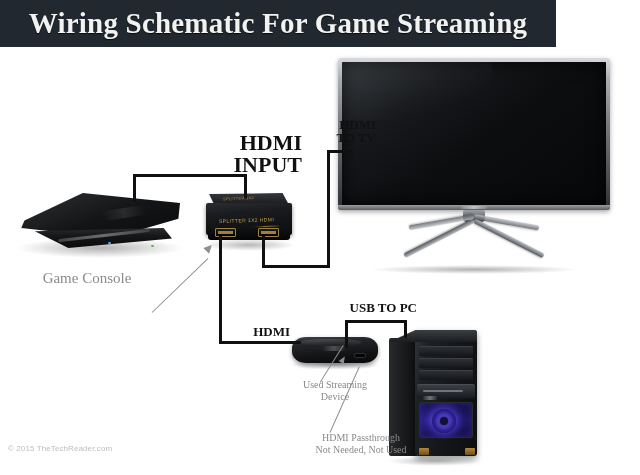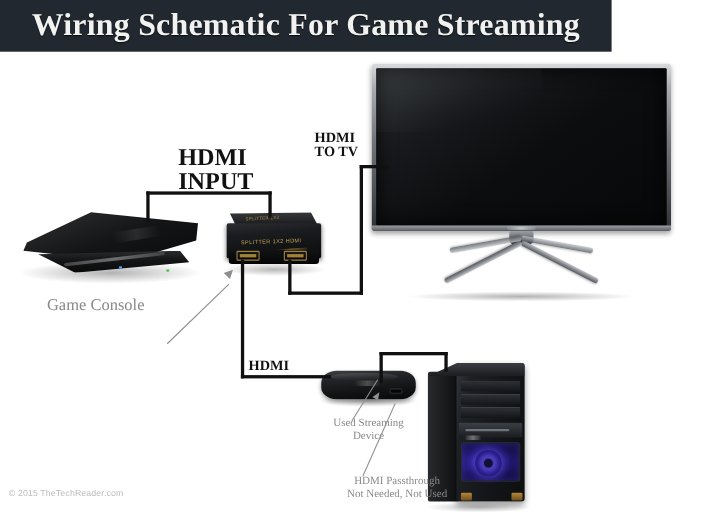--- a/index.html
+++ b/index.html
@@ -25,21 +25,21 @@
     letter-spacing:0.2px;
     text-shadow:0 1px 1px rgba(0,0,0,.7);
     white-space:nowrap;
   }
 
   
   .lbl-bold{
     position:absolute;
     font-family:"Liberation Serif", serif;
     font-weight:700;color:#111;
-    text-align:left;line-height:1.02;
+    text-align:right;line-height:1.02;
     white-space:pre-line;
   }
   .lbl-gray{
     position:absolute;
     font-family:"Liberation Serif", serif;
     color:#8a8a8a;font-weight:400;
     text-align:center;line-height:1.18;
     white-space:pre-line;
   }
   .copyright{
@@ -381,20 +381,21 @@
   <div class="leader" style="left:330px;top:432px;width:72px;transform:rotate(-66deg);"></div>
 
   <div class="lbl-bold" style="left:162px;top:132px;width:140px;font-size:22px;">HDMI
 INPUT</div>
 
   <div class="lbl-bold" style="left:286px;top:118px;width:90px;font-size:13px;">HDMI
 TO TV</div>
 
   <div class="lbl-bold" style="left:226px;top:325px;width:64px;font-size:13px;">HDMI</div>
 
+  <div class="lbl-bold" style="left:309px;top:301px;width:108px;font-size:13px;">USB TO PC</div>
 
   <div class="lbl-gray" style="left:22px;top:270px;width:130px;font-size:15px;">Game Console</div>
 
 
   <div class="lbl-gray" style="left:280px;top:379px;width:110px;font-size:10px;">Used Streaming
 Device</div>
 
   <div class="lbl-gray" style="left:296px;top:432px;width:130px;font-size:10px;">HDMI Passthrough
 Not Needed, Not Used</div>
 

